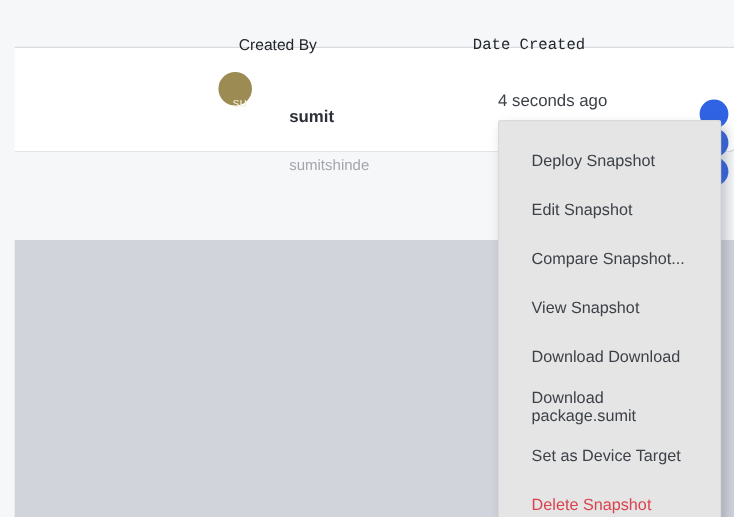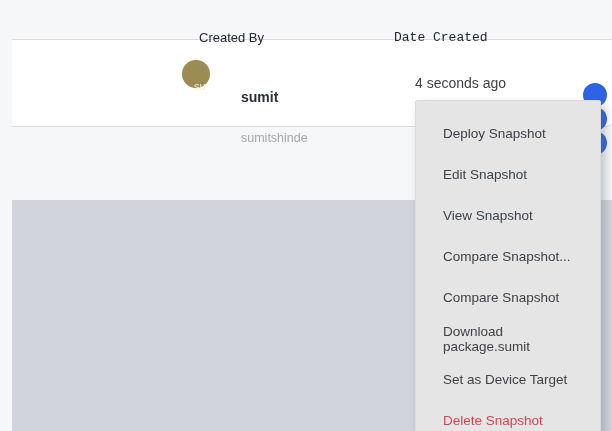--- a/index.html
+++ b/index.html
@@ -115,19 +115,19 @@
       <span class="dot"></span>
       <span class="dot"></span>
       <span class="dot"></span>
     </div>
   </div>
 </div>
 
 <div class="menu">
   <div class="menu-item">Deploy Snapshot</div>
   <div class="menu-item">Edit Snapshot</div>
+  <div class="menu-item">Compare Snapshot...</div>
   <div class="menu-item">View Snapshot</div>
-  <div class="menu-item">Compare Snapshot...</div>
-  <div class="menu-item">Compare Snapshot</div>
+  <div class="menu-item">Download Download</div>
   <div class="menu-item">Download package.sumit</div>
   <div class="menu-item">Set as Device Target</div>
   <div class="menu-item danger">Delete Snapshot</div>
 </div>
 
 </body></html>

